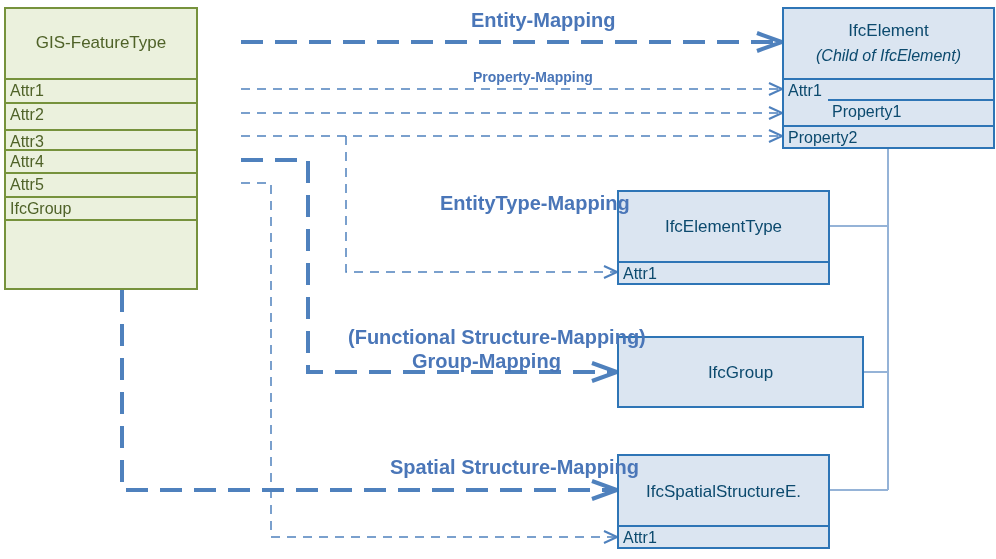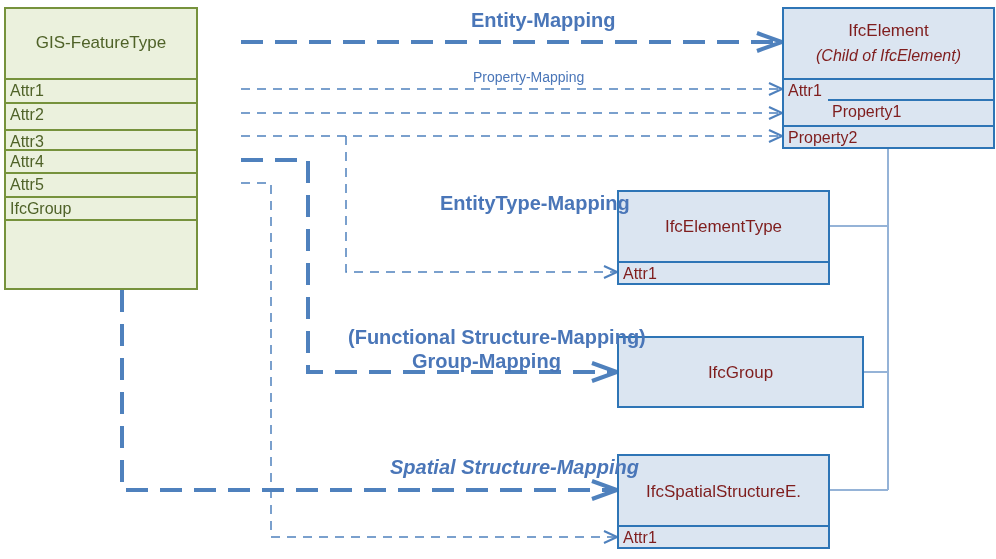--- a/index.html
+++ b/index.html
@@ -1,28 +1,28 @@
 <!DOCTYPE html>
 <html><head>
 <meta charset="utf-8">
 <style>
   html, body { margin:0; padding:0; background:#ffffff; }
   body { width:996px; height:559px; position:relative; overflow:hidden;
          font-family: "Liberation Sans", "DejaVu Sans", sans-serif; }
   .box { position:absolute; box-sizing:border-box; }
   .gis { background:#ebf1dd; border:2px solid #76923c; color:#4f6228; }
-  .ifc { background:#dbe5f1; border:2px solid #2e75b6; color:#7f1d1d; }
+  .ifc { background:#dbe5f1; border:2px solid #2e75b6; color:#0c4a6e; }
   .hdr { position:absolute; left:0; right:0; text-align:center; font-size:17px; }
   .row { position:absolute; left:0; right:0; box-sizing:border-box; font-size:16px;
          padding-left:4px; line-height:22px; height:24px; }
   .gis .row { border-top:2px solid #76923c; }
   .ifc .row { border-top:2px solid #2e75b6; }
   .sub { font-style:italic; font-size:16px; }
   .lbl { position:absolute; color:#4a76b8; font-weight:bold; font-size:20px; white-space:nowrap; }
-  .lbl.thin { font-weight:normal; font-size:14px; }
+  .lbl.thin { font-weight:bold; font-size:14px; }
   svg { position:absolute; left:0; top:0; }
 </style>
 </head>
 <body>
 
 <svg width="996" height="559">
   <defs>
     <marker id="arrowOpen" markerWidth="16" markerHeight="14" refX="14" refY="7" orient="auto" markerUnits="userSpaceOnUse">
       <path d="M1,1 L14,7 L1,13" fill="none" stroke="#4f81bd" stroke-width="2"></path>
     </marker>
@@ -84,13 +84,13 @@
 <div class="box ifc" style="left:617px; top:454px; width:213px; height:95px;">
   <div class="hdr" style="top:26px;">IfcSpatialStructureE.</div>
   <div class="row" style="top:69px;">Attr1</div>
 </div>
 
 <div class="lbl" style="left:471px; top:9px;">Entity-Mapping</div>
 <div class="lbl thin" style="left:473px; top:69px;">Property-Mapping</div>
 <div class="lbl" style="left:440px; top:192px;">EntityType-Mapping</div>
 <div class="lbl" style="left:348px; top:326px;">(Functional Structure-Mapping)</div>
 <div class="lbl" style="left:412px; top:350px;">Group-Mapping</div>
-<div class="lbl" style="left:390px; top:456px;font-style:italic;">Spatial Structure-Mapping</div>
+<div class="lbl" style="left:390px; top:456px;">Spatial Structure-Mapping</div>
 
 </body></html>

